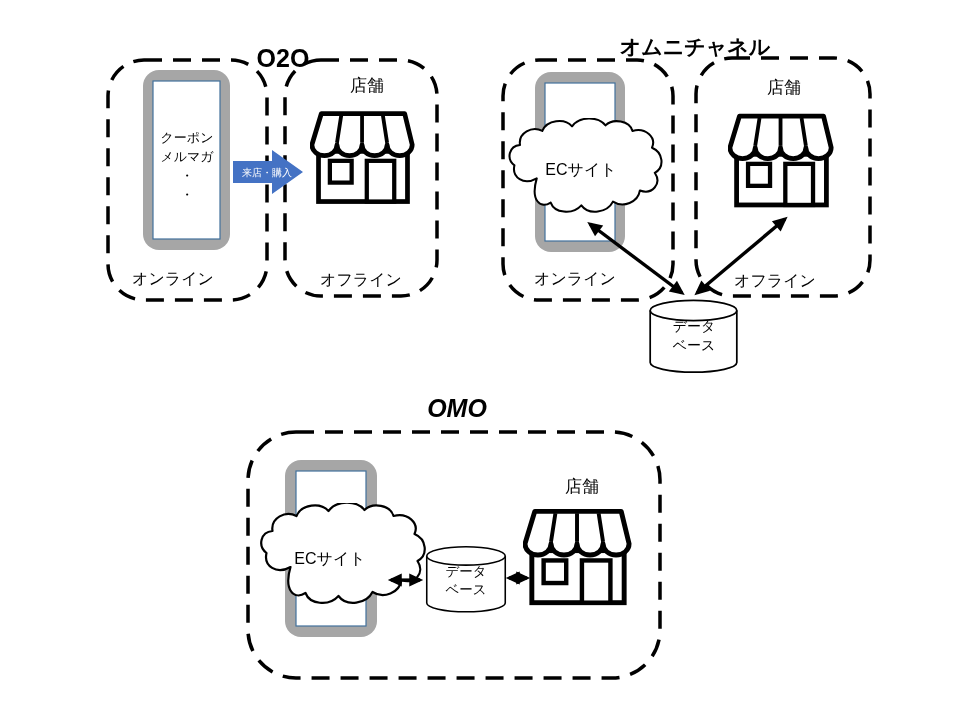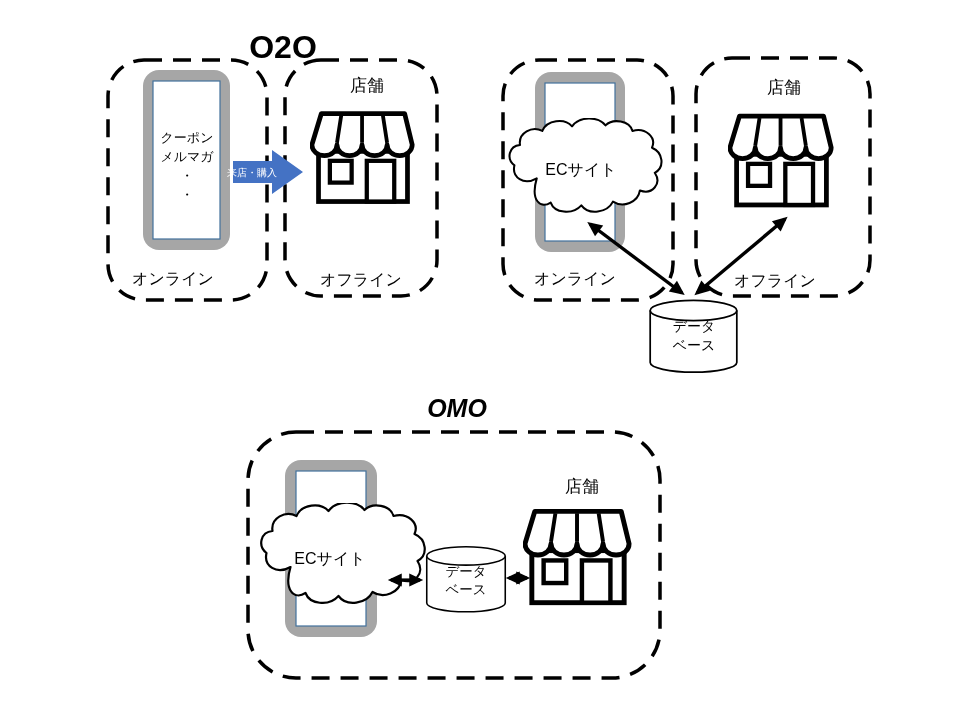--- a/index.html
+++ b/index.html
@@ -75,30 +75,31 @@
 
     <polygon points="233,161 272,161 272,150 303,172 272,194 272,183 233,183" stroke-width="1" fill="#4472c4"></polygon>
 
     <line x1="590" y1="224" x2="682" y2="293" stroke="#000" stroke-width="3.4" marker-start="url(#ah)" marker-end="url(#ah)"></line>
     <line x1="785" y1="219" x2="697" y2="293" stroke="#000" stroke-width="3.4" marker-start="url(#ah)" marker-end="url(#ah)"></line>
 
     <line x1="391" y1="580" x2="420" y2="580" stroke="#000" stroke-width="3.2" marker-start="url(#ah)" marker-end="url(#ah)"></line>
     <line x1="509" y1="578" x2="527" y2="578" stroke="#000" stroke-width="3.2" marker-start="url(#ah)" marker-end="url(#ah)"></line>
   </svg>
 
-  <div class="lbl title" style="left:283px;top:24px;font-size:32px;">O2O</div>
+  <div class="lbl title" style="left:283px;top:40px;font-size:25px;">O2O</div>
   <div class="lbl" style="left:187px;top:129px;width:67px;font-size:13px;">クーポン
 メルマガ
 ・
 ・</div>
-  <div class="lbl" style="left:252px;top:166px;font-size:10px;color:#fff;">来店・購入</div>
+  <div class="lbl" style="left:267px;top:166px;font-size:10px;color:#fff;">来店・購入</div>
   <div class="lbl" style="left:367px;top:74px;font-size:17px;">店舗</div>
   <div class="lbl" style="left:173px;top:267px;font-size:16px;">オンライン</div>
   <div class="lbl" style="left:361px;top:268px;font-size:16px;">オフライン</div>
 
+  <div class="lbl title" style="left:695px;top:32px;font-size:21px;">オムニチャネル</div>
   <div class="lbl" style="left:581px;top:158px;font-size:16px;">ECサイト</div>
   <div class="lbl" style="left:784px;top:76px;font-size:17px;">店舗</div>
   <div class="lbl" style="left:694px;top:317px;font-size:14px;line-height:1.35;">データ
 ベース</div>
   <div class="lbl" style="left:575px;top:267px;font-size:16px;">オンライン</div>
   <div class="lbl" style="left:775px;top:269px;font-size:16px;">オフライン</div>
 
   <div class="lbl title" style="left:457px;top:390px;font-size:25px;font-style:italic;">OMO</div>
   <div class="lbl" style="left:330px;top:547px;font-size:16px;">ECサイト</div>
   <div class="lbl" style="left:466px;top:563px;font-size:13.5px;line-height:1.35;">データ

